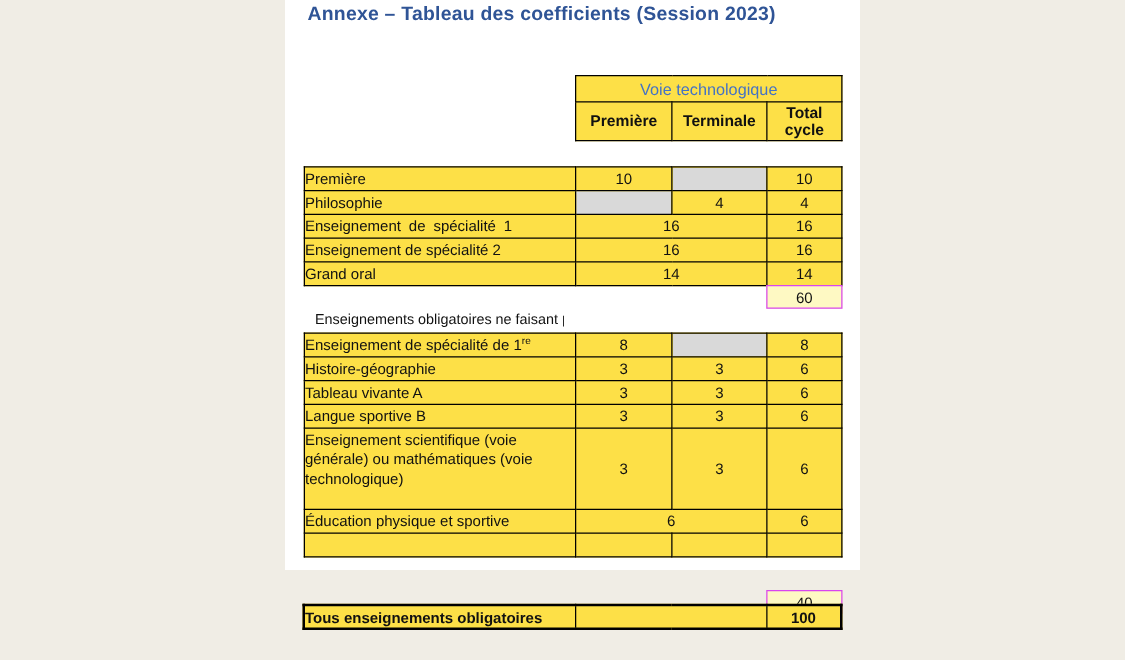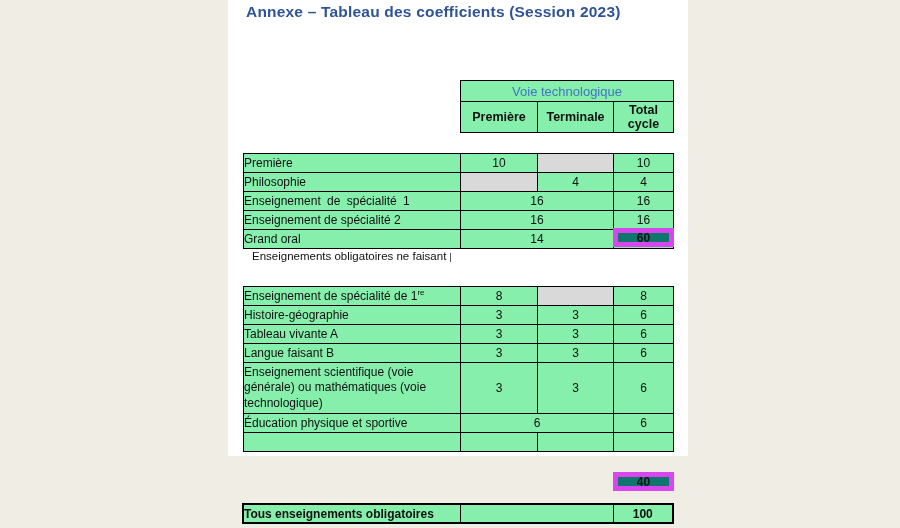--- a/index.html
+++ b/index.html
@@ -6,41 +6,41 @@
   body{
     width:900px;height:528px;position:relative;overflow:hidden;
     background:#f0ede5;color:#111;
     font-family:"Liberation Sans", sans-serif;
   }
   .page{position:absolute;left:228px;top:0;width:460px;height:456px;background:#ffffff;}
   .title{
     position:absolute;left:18px;top:3px;width:430px;
     font-size:15.5px;font-weight:bold;color:#2f5496;letter-spacing:.2px;
   }
-  table.t{position:absolute;border-collapse:collapse;table-layout:fixed;background:#86efac;margin-top:20px;}
+  table.t{position:absolute;border-collapse:collapse;table-layout:fixed;background:#fde047;}
   table.t td{border:1px solid #000;font-size:12px;height:18px;padding:0;vertical-align:middle;overflow:hidden;}
   td.lbl{text-align:left;padding:0 4px 0 6px;}
   td.num{text-align:center;}
   td.shade{background:#d9d9d9;}
   .bold{font-weight:bold;}
   .spaced{word-spacing:3px;}
   .header-t td.voie{color:#4472c4;font-size:13px;text-align:center;height:20px;}
   .header-t td.colhead{font-weight:bold;text-align:center;font-size:12.5px;height:30px;line-height:14px;}
   .section-label{position:absolute;font-size:11.5px;white-space:nowrap;}
   .tiny-mark{font-size:9px;}
   .subtotal-box{
     position:absolute;left:385px;width:61px;height:19px;box-sizing:border-box;
-    border:5px solid #d946ef;background:#0f766e;
+    border:1px solid #d946ef;background:#fef9c3;
     display:flex;align-items:center;justify-content:center;
-    font-size:12px;font-weight:bold;
+    font-size:12px;font-weight:normal;
   }
   table.bottom-t{border:2px solid #000;}
   table.bottom-t td{height:17px;}
   tr.bigrow td{height:48px;}
-  tr.bigrow td.lbl{line-height:15.5px;padding-top:1px;padding-bottom:1px;}
+  tr.bigrow td.lbl{line-height:15.5px;padding-top:1px;padding-bottom:15px;}
   sup{font-size:8px;line-height:0;}
 </style>
 </head>
 <body>
 
 <div class="page">
 
   <div class="title">Annexe – Tableau des coefficients (Session 2023)</div>
 
   <table class="t header-t" style="left:232px;top:60px;">
@@ -129,21 +129,21 @@
       <td class="num">3</td>
       <td class="num">6</td>
     </tr>
     <tr>
       <td class="lbl">Tableau vivante A</td>
       <td class="num">3</td>
       <td class="num">3</td>
       <td class="num">6</td>
     </tr>
     <tr>
-      <td class="lbl">Langue faisant B</td>
+      <td class="lbl">Langue sportive B</td>
       <td class="num">3</td>
       <td class="num">3</td>
       <td class="num">6</td>
     </tr>
     <tr class="bigrow">
       <td class="lbl">Enseignement scientifique (voie générale) ou mathématiques (voie technologique)</td>
       <td class="num">3</td>
       <td class="num">3</td>
       <td class="num">6</td>
     </tr>

